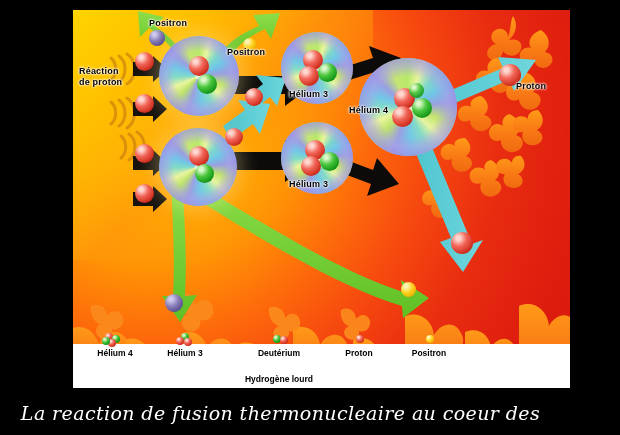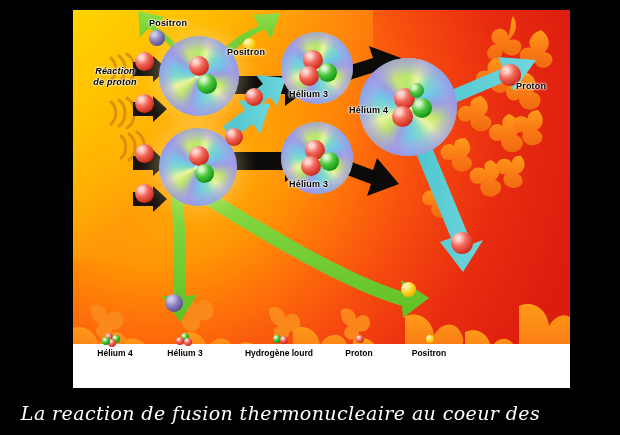--- a/index.html
+++ b/index.html
@@ -235,21 +235,21 @@
       <div class="nucleon n" style="left:50px;top:25px;width:15px;height:15px;opacity:.9"></div>
     </div>
 
     <div class="nucleon p" style="left:426px;top:54px;width:22px;height:22px;"></div>
     <div class="nucleon p" style="left:378px;top:222px;width:22px;height:22px;"></div>
 
     <div class="nucleon neutrino-ball" style="left:92px;top:284px;width:18px;height:18px;"></div>
 
     <div class="nucleon positron-ball" style="left:328px;top:272px;width:15px;height:15px;"></div>
 
-    <div class="lbl two" style="left:6px;top:56px;width:72px;text-align:center;font-style:italic;">
+    <div class="lbl two" style="left:6px;top:56px;width:72px;text-align:left;">
       <div>Réaction</div>
       <div>de proton</div>
     </div>
     <div class="lbl" style="left:76px;top:8px;">Positron</div>
     <div class="lbl" style="left:154px;top:37px;">Positron</div>
     <div class="lbl" style="left:216px;top:79px;">Hélium 3</div>
     <div class="lbl" style="left:216px;top:169px;">Hélium 3</div>
     <div class="lbl" style="left:276px;top:95px;">Hélium 4</div>
     <div class="lbl" style="left:443px;top:71px;">Proton</div>
 
@@ -272,21 +272,22 @@
           <div class="nucleon p" style="left:39px;top:6px;width:8px;height:8px;"></div>
         </div>
         <div class="leg-label">Hélium 3</div>
       </div>
 
       <div class="leg-item" style="left:152px;top:6px;width:108px;">
         <div class="leg-icon">
           <div class="nucleon n" style="left:48px;top:3px;width:8px;height:8px;"></div>
           <div class="nucleon p" style="left:55px;top:4px;width:8px;height:8px;"></div>
         </div>
-        <div class="leg-sub" style="margin-top:2px;">Hydrogène lourd</div>
+        <div class="leg-label">Deutérium</div>
+        <div class="leg-sub" style="margin-top:16px;">Hydrogène lourd</div>
       </div>
 
       <div class="leg-item" style="left:250px;top:6px;width:72px;">
         <div class="leg-icon">
           <div class="nucleon p" style="left:33px;top:3px;width:8px;height:8px;"></div>
         </div>
         <div class="leg-label">Proton</div>
       </div>
 
       <div class="leg-item" style="left:318px;top:6px;width:76px;">

